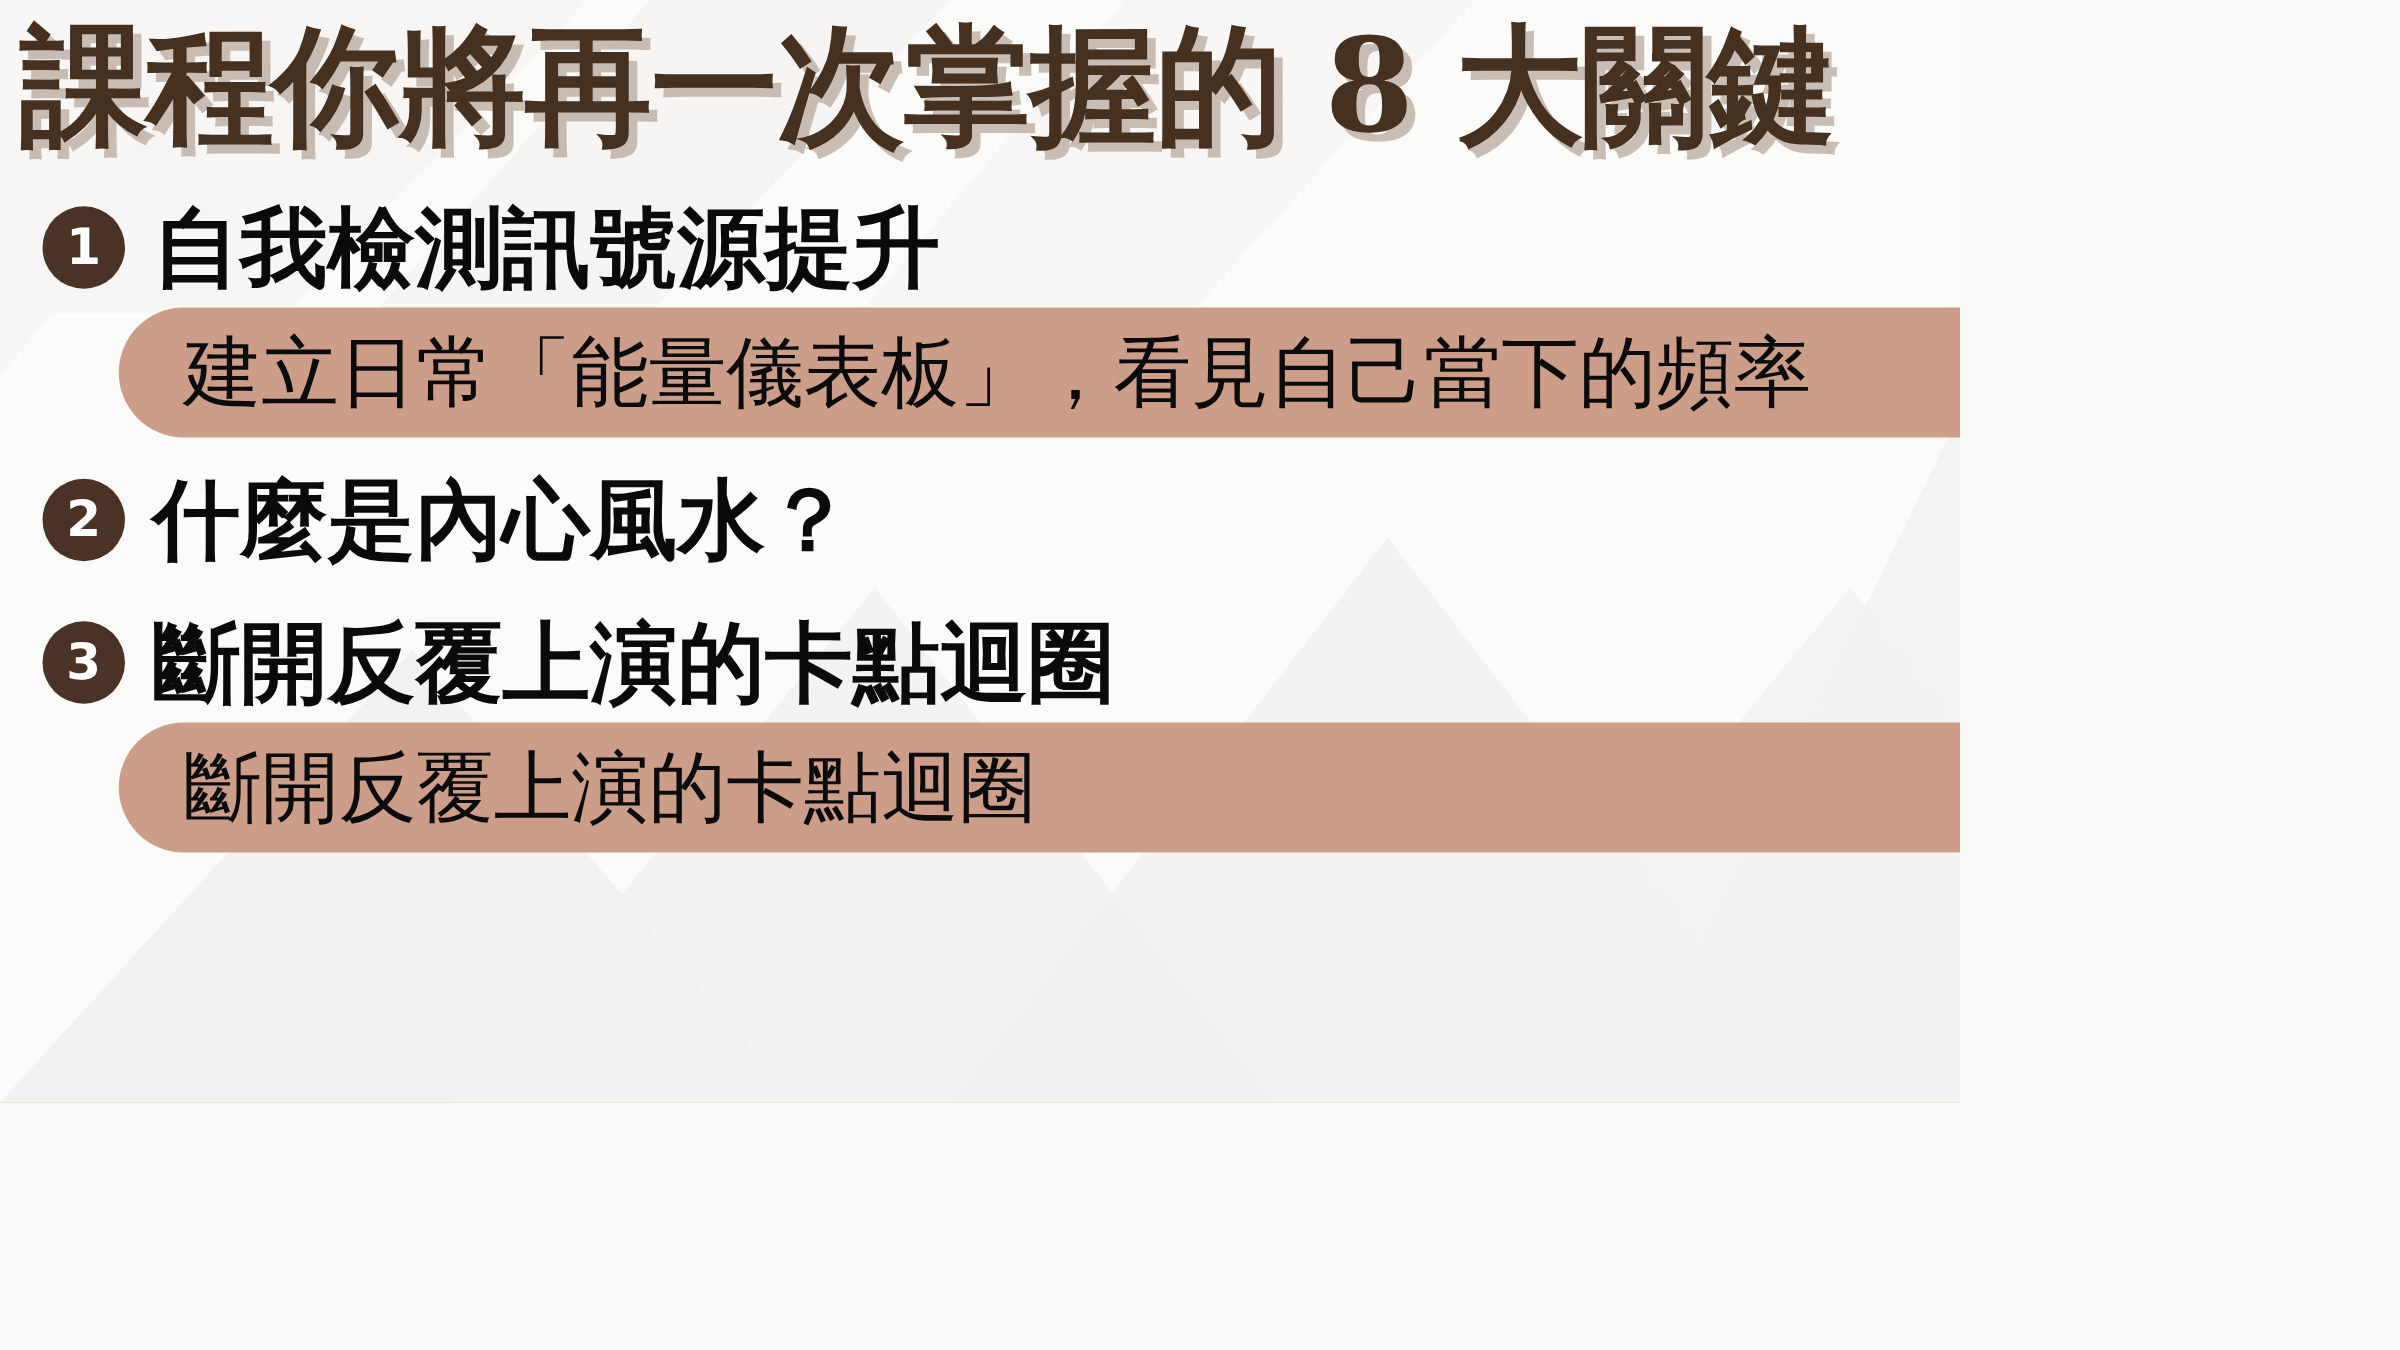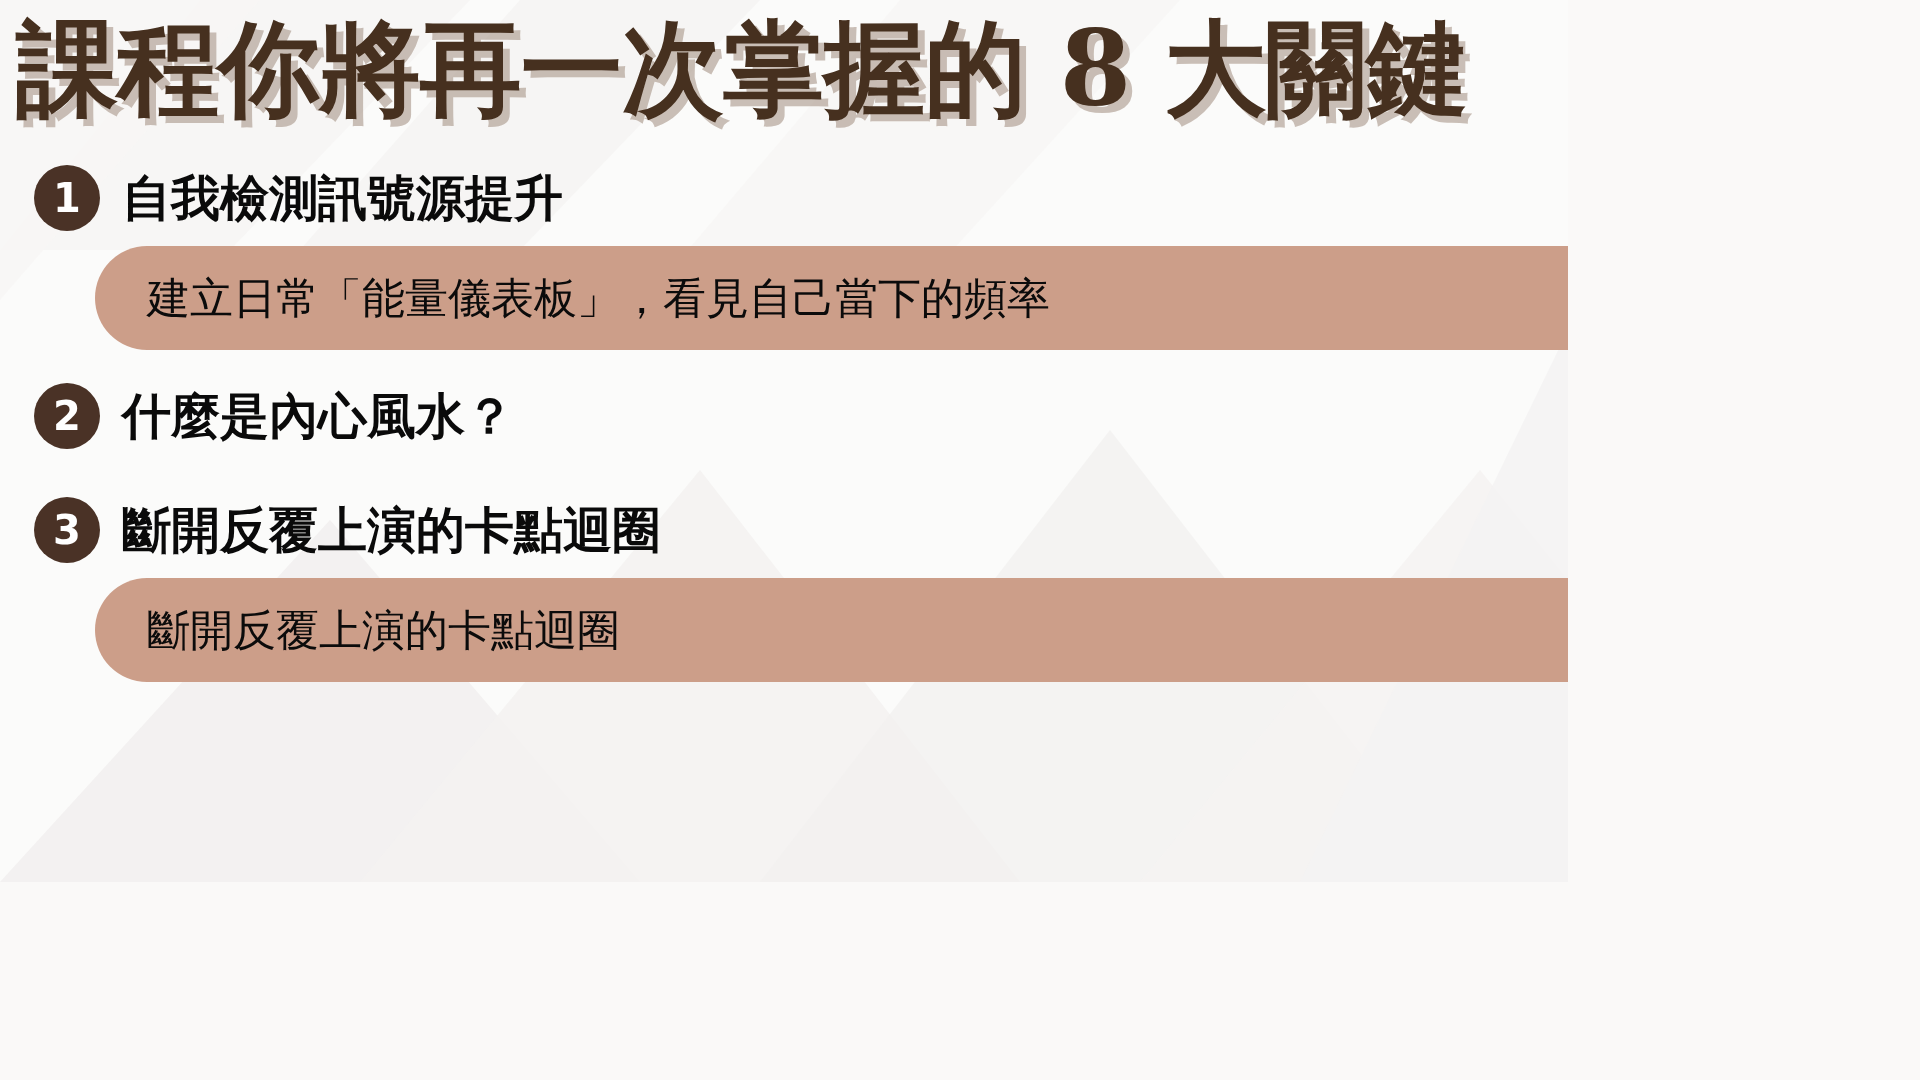--- a/index.html
+++ b/index.html
@@ -58,21 +58,21 @@
     color:#ffffff;
     display:flex;align-items:center;justify-content:center;
     font-family:"DejaVu Sans","Liberation Sans",sans-serif;
     font-size:40px;font-weight:700;
     line-height:1;
     margin-right:22px;
   }
   .head-text{
     font-family:"DejaVu Serif","Liberation Serif",serif;
     font-weight:700;
-    font-size:49px;
+    font-size:70px;
     line-height:1;
     color:#0a0a0a;
     white-space:nowrap;
     letter-spacing:0px;
     text-align:center;
   }
   .pill{
     margin-left:95px;
     width:1473px;
     box-sizing:border-box;
@@ -80,21 +80,21 @@
     background:#cc9e89;
     border-top-left-radius:52px;
     border-bottom-left-radius:52px;
     display:flex;align-items:center;
     padding-left:52px;
     overflow:hidden;
   }
   .pill-text{
     font-family:"DejaVu Sans","Liberation Sans",sans-serif;
     font-weight:400;
-    font-size:43px;
+    font-size:62px;
     line-height:1;
     color:#0b0b0b;
     white-space:nowrap;
   }
   .gap{height:18px;}
 </style>
 </head>
 <body>
 
 <div id="slide">

